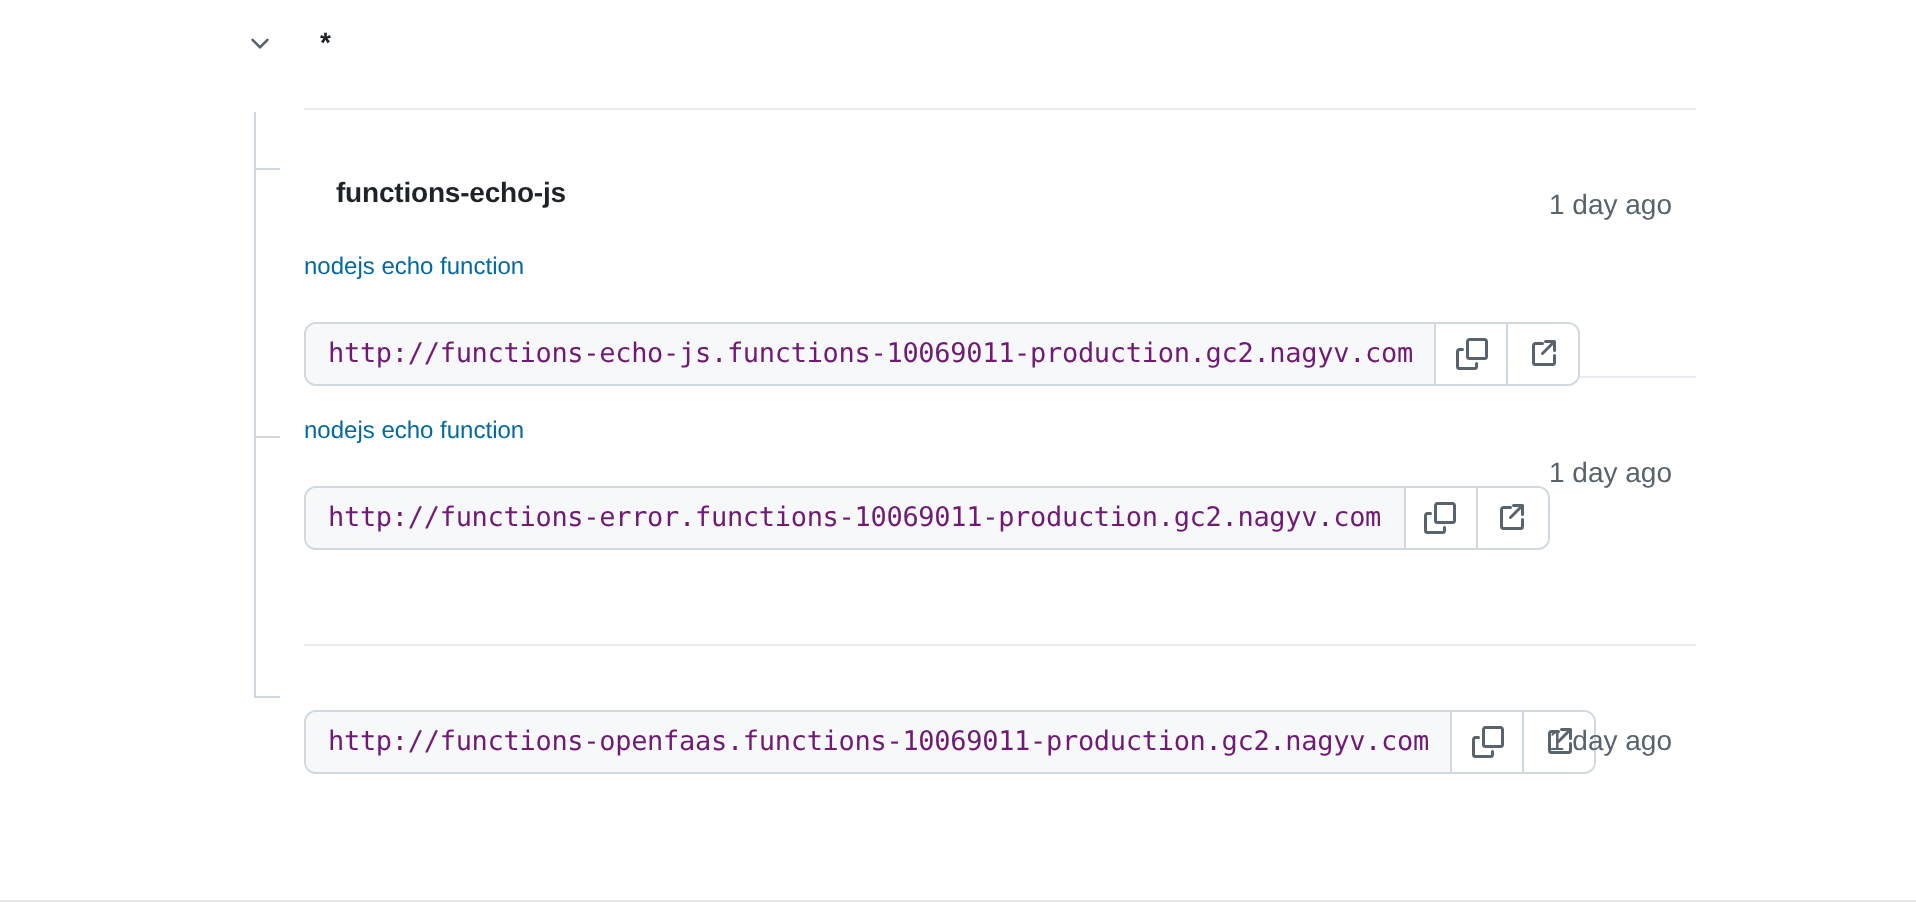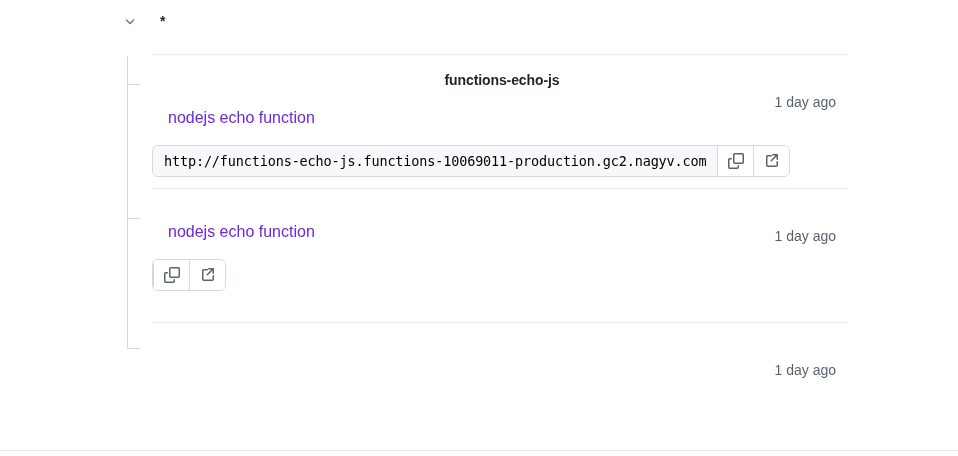--- a/index.html
+++ b/index.html
@@ -89,30 +89,29 @@
   .deploy-item {
     position: absolute;
     left: 152px;
     width: 700px;
   }
   .deploy-title {
     font-size: 14px;
     font-weight: 700;
     color: #1f2328;
     line-height: 20px;
+    margin: 16px;
+    letter-spacing: -0.1px;
+  }
+  .deploy-desc {
+    font-size: 12px;
+    font-weight: 400;
+    color: #0369a1;
+    line-height: 21px;
     margin: 0;
-    letter-spacing: -0.1px;
-    text-align: center;
-  }
-  .deploy-desc {
-    font-size: 16px;
-    font-weight: 400;
-    color: #6d28d9;
-    line-height: 21px;
-    margin: 16px;
     padding-top: 1px;
   }
   .deploy-time {
     position: absolute;
     right: 16px;
     top: 22px;
     font-size: 14px;
     color: #59636e;
     line-height: 20px;
     white-space: nowrap;
@@ -126,21 +125,21 @@
     height: 32px;
     width: max-content;
     border: 1px solid #d1d9e0;
     border-radius: 6px;
     overflow: hidden;
     background: #ffffff;
   }
   .url-field {
     font-family: "DejaVu Sans Mono", "Liberation Mono", monospace;
     font-size: 13.5px;
-    color: #000000;
+    color: #701a75;
     background: #f6f8fa;
     border: none;
     outline: none;
     padding: 0 11px;
     height: 30px;
     line-height: 30px;
     letter-spacing: -0.15px;
     white-space: nowrap;
     display: flex;
     align-items: center;
@@ -201,33 +200,49 @@
           <path d="M14 1.75v4.5a.75.75 0 0 1-1.5 0V3.56L7.78 8.28a.75.75 0 0 1-1.06-1.06l4.72-4.72H8.75a.75.75 0 0 1 0-1.5h4.5a.75.75 0 0 1 .75.75Z"></path>
         </svg>
       </button>
     </div>
   </div>
 
   <div class="deploy-item" style="top:204px;">
     <div class="deploy-desc">nodejs echo function</div>
     <div class="deploy-time">1 day ago</div>
     <div class="url-group">
+      <div class="url-field">http://functions-error.functions-10069011-production.gc2.nagyv.com</div>
       <button class="url-btn" aria-label="copy url">
         <svg width="16" height="16" viewBox="0 0 16 16" fill="currentColor" aria-hidden="true">
           <path d="M0 6.75C0 5.784.784 5 1.75 5h1.5a.75.75 0 0 1 0 1.5h-1.5a.25.25 0 0 0-.25.25v7.5c0 .138.112.25.25.25h7.5a.25.25 0 0 0 .25-.25v-1.5a.75.75 0 0 1 1.5 0v1.5A1.75 1.75 0 0 1 9.25 16h-7.5A1.75 1.75 0 0 1 0 14.25Z"></path>
           <path d="M5 1.75C5 .784 5.784 0 6.75 0h7.5C15.216 0 16 .784 16 1.75v7.5A1.75 1.75 0 0 1 14.25 11h-7.5A1.75 1.75 0 0 1 5 9.25Zm1.75-.25a.25.25 0 0 0-.25.25v7.5c0 .138.112.25.25.25h7.5a.25.25 0 0 0 .25-.25v-7.5a.25.25 0 0 0-.25-.25Z"></path>
         </svg>
       </button>
       <button class="url-btn" aria-label="open url">
         <svg width="16" height="16" viewBox="0 0 16 16" fill="currentColor" aria-hidden="true">
           <path d="M3.75 2h3.5a.75.75 0 0 1 0 1.5h-3.5a.25.25 0 0 0-.25.25v8.5c0 .138.112.25.25.25h8.5a.25.25 0 0 0 .25-.25v-3.5a.75.75 0 0 1 1.5 0v3.5A1.75 1.75 0 0 1 12.25 14h-8.5A1.75 1.75 0 0 1 2 12.25v-8.5C2 2.784 2.784 2 3.75 2Z"></path>
           <path d="M14 1.75v4.5a.75.75 0 0 1-1.5 0V3.56L7.78 8.28a.75.75 0 0 1-1.06-1.06l4.72-4.72H8.75a.75.75 0 0 1 0-1.5h4.5a.75.75 0 0 1 .75.75Z"></path>
         </svg>
       </button>
     </div>
   </div>
 
   <div class="deploy-item" style="top:338px;">
     <div class="deploy-time">1 day ago</div>
+    <div class="url-group">
+      <div class="url-field">http://functions-openfaas.functions-10069011-production.gc2.nagyv.com</div>
+      <button class="url-btn" aria-label="copy url">
+        <svg width="16" height="16" viewBox="0 0 16 16" fill="currentColor" aria-hidden="true">
+          <path d="M0 6.75C0 5.784.784 5 1.75 5h1.5a.75.75 0 0 1 0 1.5h-1.5a.25.25 0 0 0-.25.25v7.5c0 .138.112.25.25.25h7.5a.25.25 0 0 0 .25-.25v-1.5a.75.75 0 0 1 1.5 0v1.5A1.75 1.75 0 0 1 9.25 16h-7.5A1.75 1.75 0 0 1 0 14.25Z"></path>
+          <path d="M5 1.75C5 .784 5.784 0 6.75 0h7.5C15.216 0 16 .784 16 1.75v7.5A1.75 1.75 0 0 1 14.25 11h-7.5A1.75 1.75 0 0 1 5 9.25Zm1.75-.25a.25.25 0 0 0-.25.25v7.5c0 .138.112.25.25.25h7.5a.25.25 0 0 0 .25-.25v-7.5a.25.25 0 0 0-.25-.25Z"></path>
+        </svg>
+      </button>
+      <button class="url-btn" aria-label="open url">
+        <svg width="16" height="16" viewBox="0 0 16 16" fill="currentColor" aria-hidden="true">
+          <path d="M3.75 2h3.5a.75.75 0 0 1 0 1.5h-3.5a.25.25 0 0 0-.25.25v8.5c0 .138.112.25.25.25h8.5a.25.25 0 0 0 .25-.25v-3.5a.75.75 0 0 1 1.5 0v3.5A1.75 1.75 0 0 1 12.25 14h-8.5A1.75 1.75 0 0 1 2 12.25v-8.5C2 2.784 2.784 2 3.75 2Z"></path>
+          <path d="M14 1.75v4.5a.75.75 0 0 1-1.5 0V3.56L7.78 8.28a.75.75 0 0 1-1.06-1.06l4.72-4.72H8.75a.75.75 0 0 1 0-1.5h4.5a.75.75 0 0 1 .75.75Z"></path>
+        </svg>
+      </button>
+    </div>
   </div>
 
   <div class="bottom-border"></div>
 </div>
 
 </body></html>

